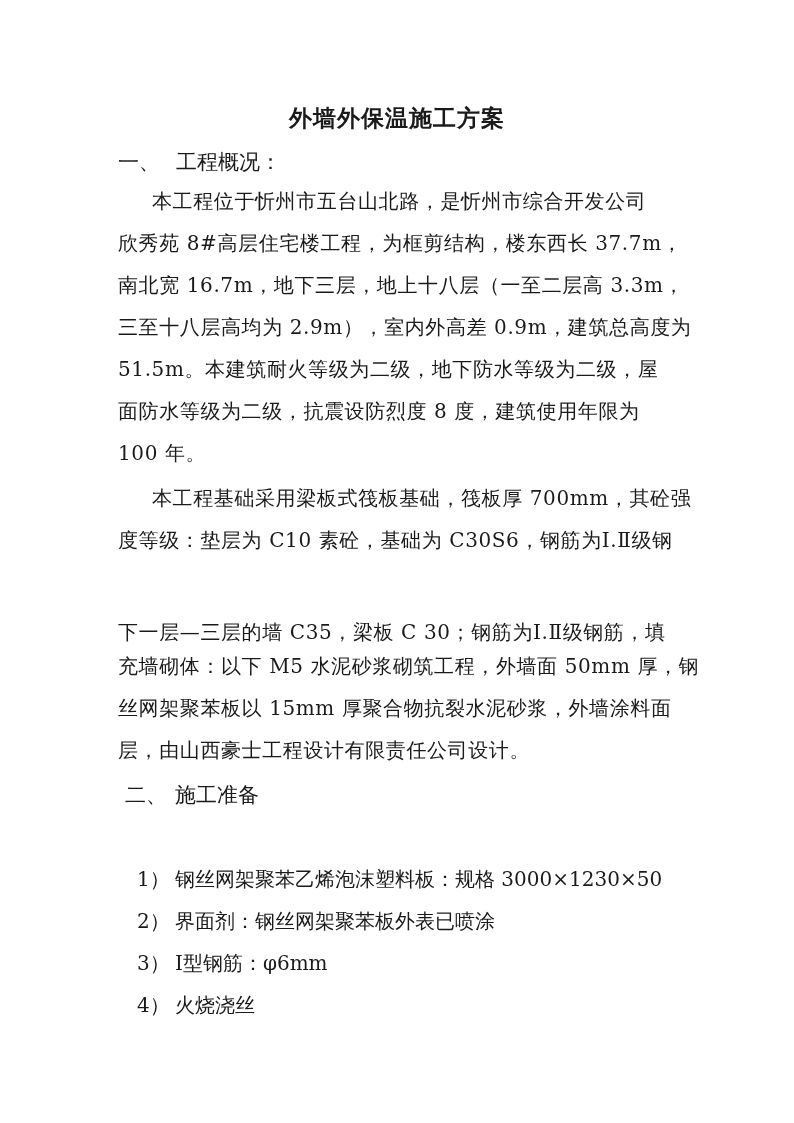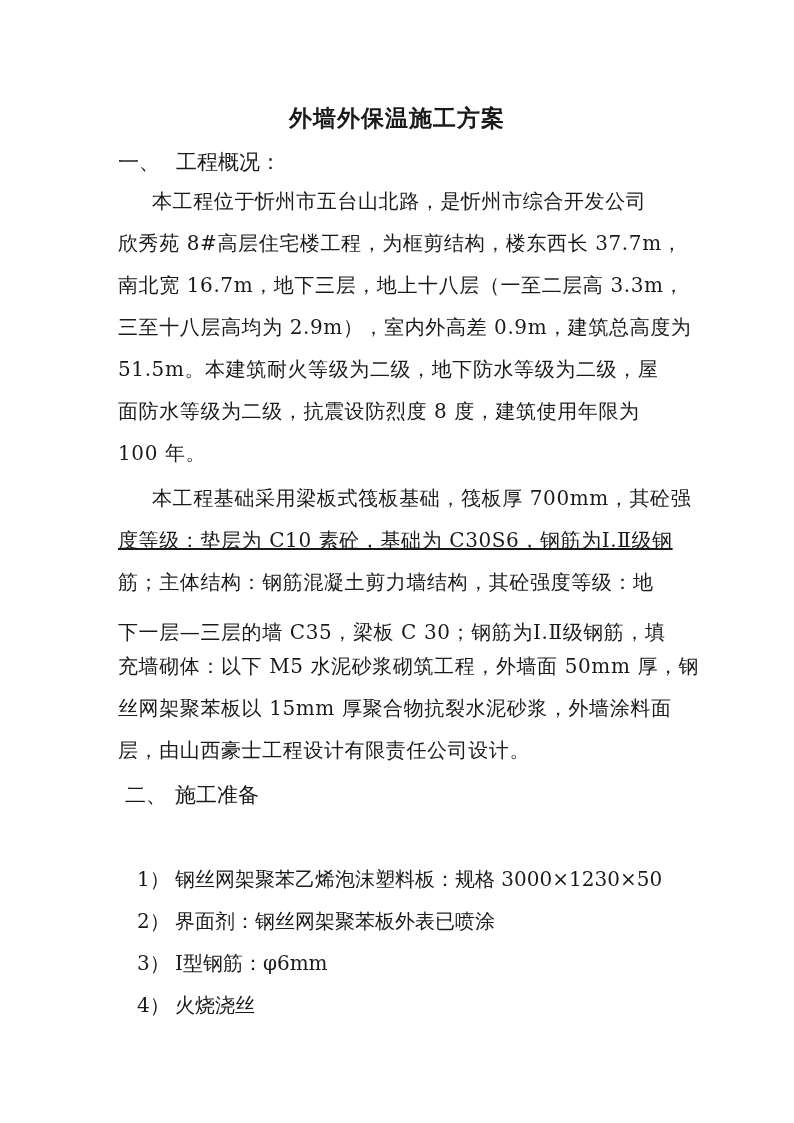--- a/index.html
+++ b/index.html
@@ -77,22 +77,21 @@
 
   <div class="line indent" style="top:184px;">本工程位于忻州市五台山北路，是忻州市综合开发公司</div>
   <div class="line" style="top:226px;">欣秀苑 8#高层住宅楼工程，为框剪结构，楼东西长 37.7m，</div>
   <div class="line" style="top:268px;">南北宽 16.7m，地下三层，地上十八层（一至二层高 3.3m，</div>
   <div class="line" style="top:310px;">三至十八层高均为 2.9m），室内外高差 0.9m，建筑总高度为</div>
   <div class="line" style="top:352px;">51.5m。本建筑耐火等级为二级，地下防水等级为二级，屋</div>
   <div class="line" style="top:394px;">面防水等级为二级，抗震设防烈度 8 度，建筑使用年限为</div>
   <div class="line" style="top:436px;">100 年。</div>
 
   <div class="line indent" style="top:481px;">本工程基础采用梁板式筏板基础，筏板厚 700mm，其砼强</div>
-  <div class="line" style="top:523px;text-decoration:underline;">度等级：垫层为 C10 素砼，基础为 C30S6，钢筋为Ⅰ.Ⅱ级钢</div>
-  <div class="line" style="top:565px;">筋；主体结构：钢筋混凝土剪力墙结构，其砼强度等级：地</div>
+  <div class="line" style="top:523px;">度等级：垫层为 C10 素砼，基础为 C30S6，钢筋为Ⅰ.Ⅱ级钢</div>
   <div class="line" style="top:615px;">下一层—三层的墙 C35，梁板 C 30；钢筋为Ⅰ.Ⅱ级钢筋，填</div>
   <div class="line" style="top:649px;">充墙砌体：以下 M5 水泥砂浆砌筑工程，外墙面 50mm 厚，钢</div>
   <div class="line" style="top:691px;">丝网架聚苯板以 15mm 厚聚合物抗裂水泥砂浆，外墙涂料面</div>
   <div class="line" style="top:733px;text-align:right;">层，由山西豪士工程设计有限责任公司设计。</div>
 
   <div class="heading" style="top:778px; left:125px;">
     <span class="num" style="width:50px;">二、</span><span>施工准备</span>
   </div>
 
 

